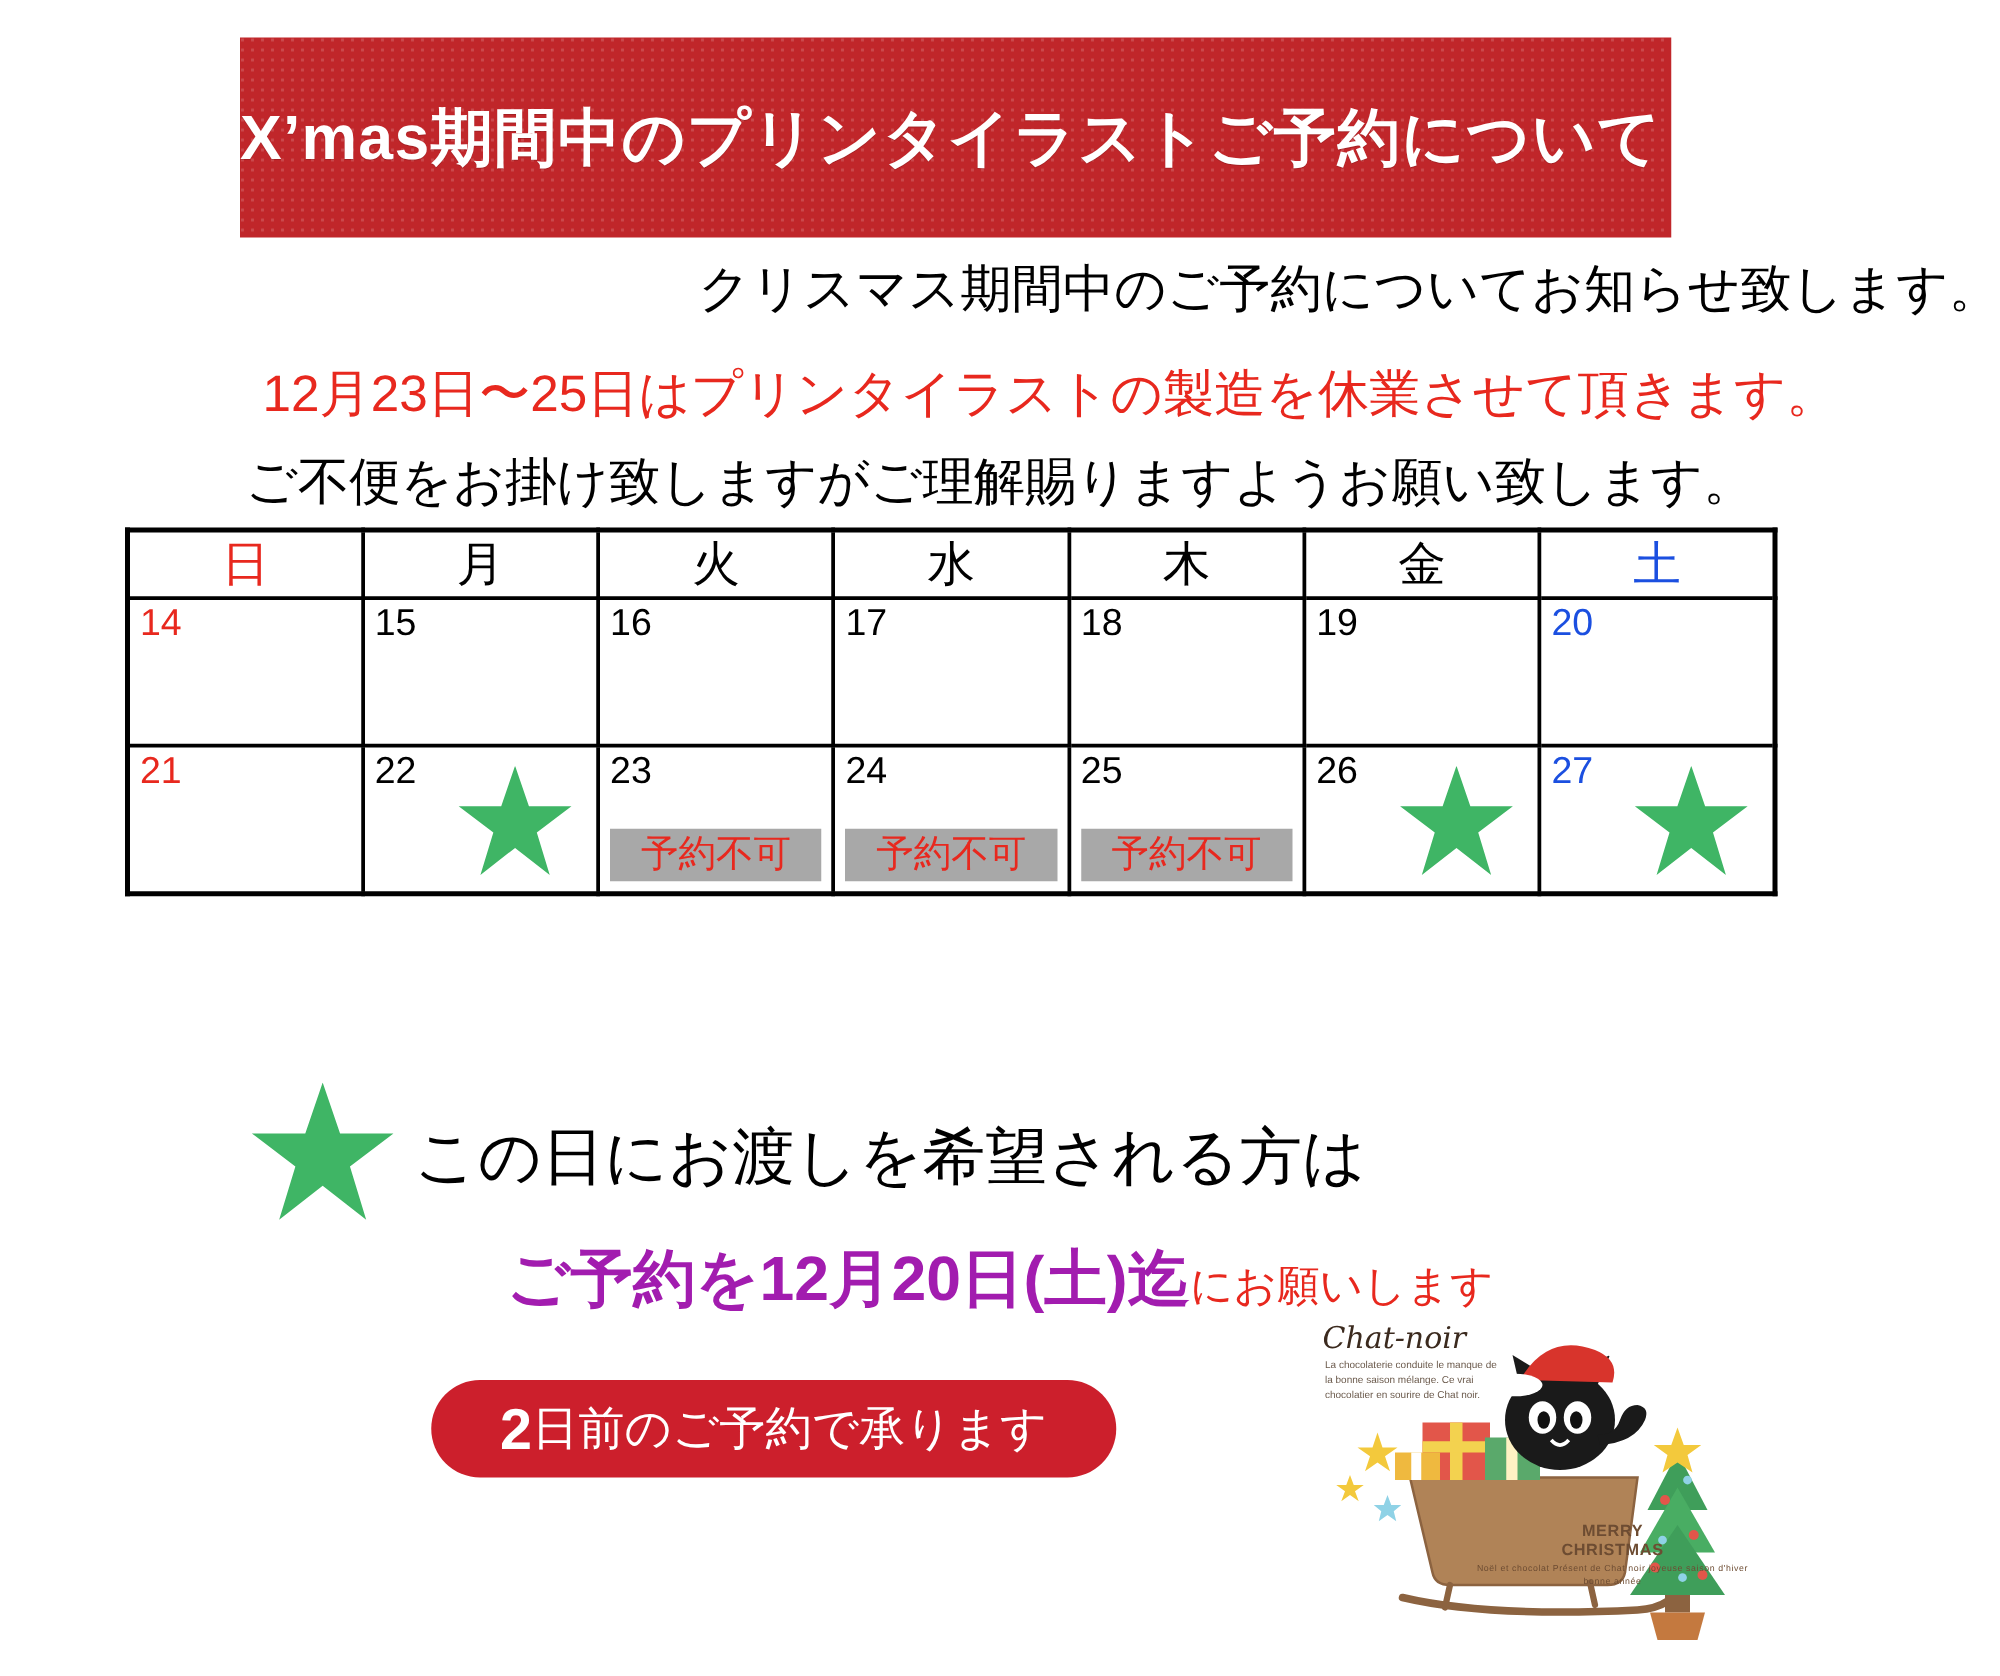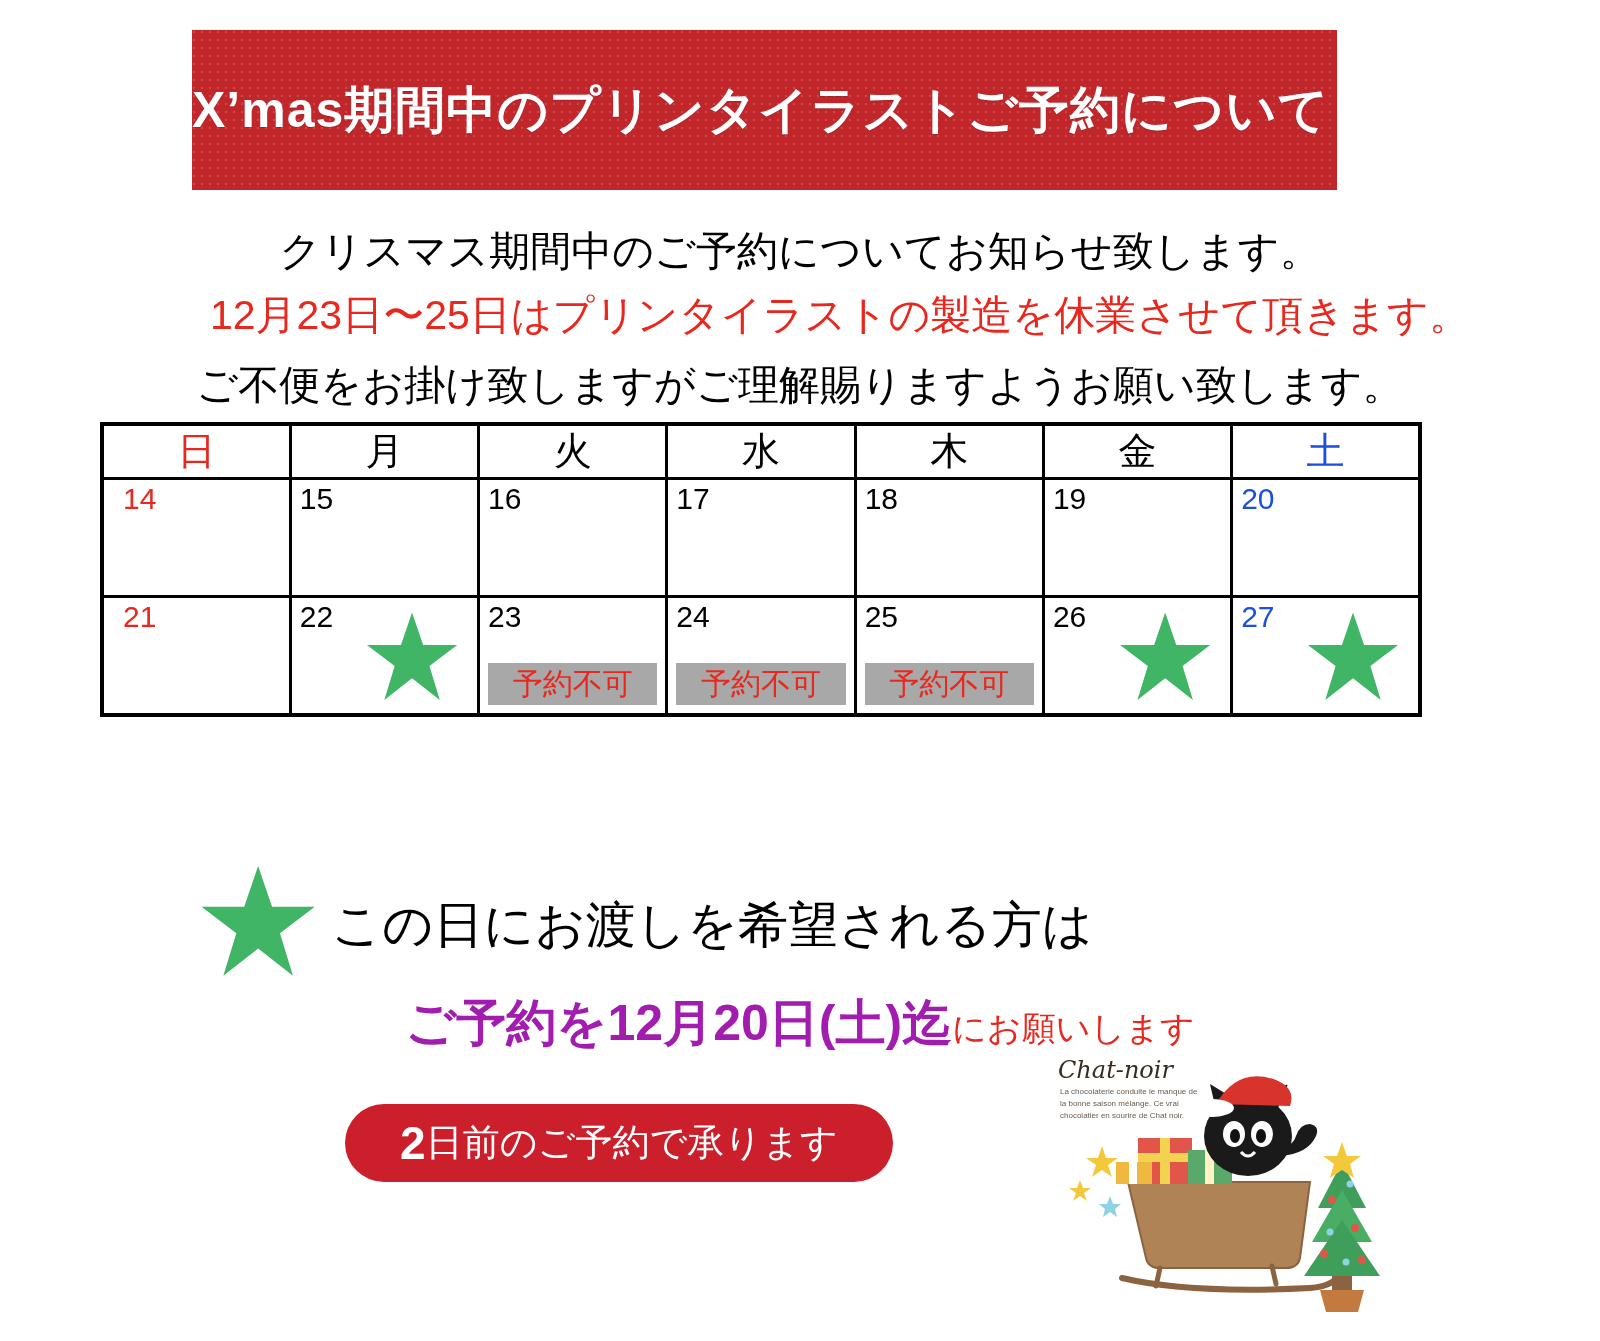--- a/index.html
+++ b/index.html
@@ -43,21 +43,21 @@
   
   .intro {
     position: absolute;
     left: 0;
     width: 1600px;
     text-align: center;
     font-size: 41px;
     font-weight: 500;
     white-space: nowrap;
   }
-  .intro.l1 { top: 224px; }
+  .intro.l1 { top: 204px; text-align: right; }
   .intro.l2 { top: 288px; color: #e8281e; padding-left: 40px; }
   .intro.l3 { top: 358px; }
 
   
   .calendar {
     position: absolute;
     left: 100px;
     top: 422px;
     width: 1322px;
     border: 4px solid #000000;
@@ -87,21 +87,21 @@
     position: relative;
   }
   .daynum {
     position: absolute;
     left: 8px;
     top: 4px;
     font-size: 30px;
     line-height: 1;
     color: #000000;
   }
-  .daynum.sun { color: #e8281e; margin-left: 11px; }
+  .daynum.sun { color: #e8281e; }
   .daynum.sat { color: #1b4fe0; }
 
   .no-reserve {
     position: absolute;
     left: 8px;
     bottom: 8px;
     right: 8px;
     background: #a8a8a8;
     color: #e8281e;
     font-size: 30px;
@@ -389,13 +389,21 @@
       <circle cx="314" cy="204" r="4"></circle>
         <circle cx="352" cy="210" r="4"></circle>
     </g>
     <g fill="#8fd2e6">
       <circle cx="340" cy="134" r="3.5"></circle>
         <circle cx="320" cy="182" r="3.5"></circle>
       <circle cx="336" cy="212" r="3.5"></circle>
     </g>
   </svg>
 
+  <div class="illus-merry">
+    <span>MERRY</span><br>
+    <span>CHRISTMAS</span>
+    <span class="tiny">Noël et chocolat
+Présent de Chat noir joyeuse
+saison d'hiver
+bonne année</span>
+  </div>
 </div>
 
 </body></html>

